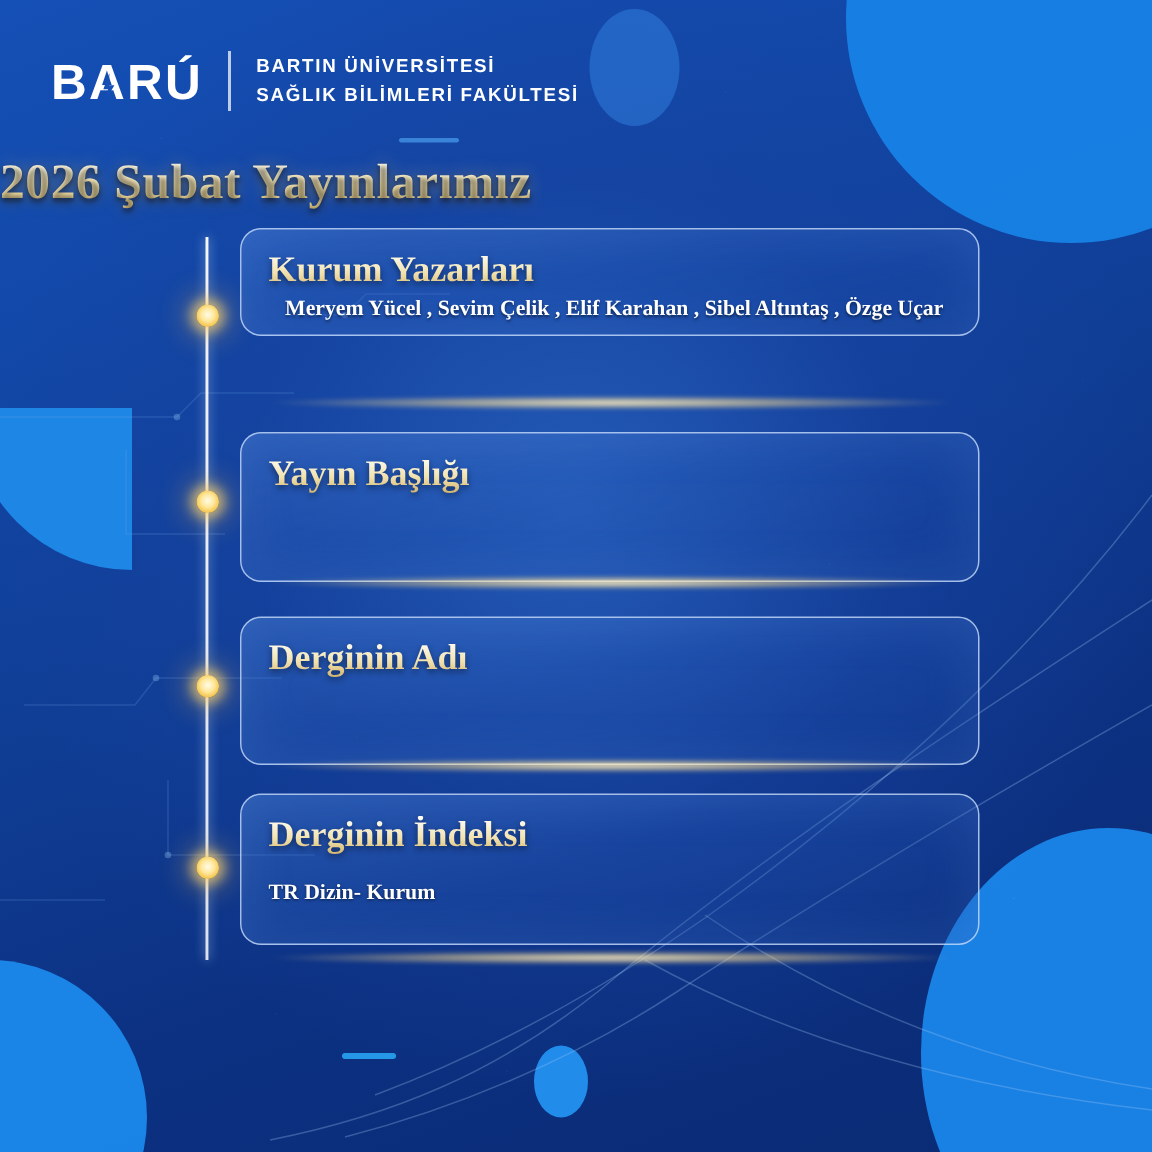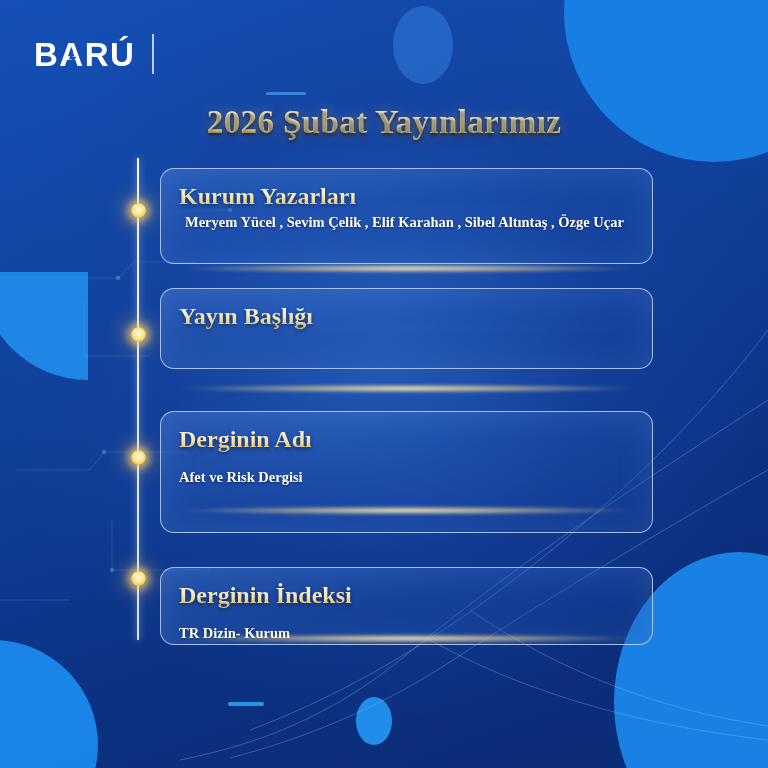--- a/index.html
+++ b/index.html
@@ -132,21 +132,20 @@
     font-size: 12.5px;
     letter-spacing: 1.15px;
     color: #ffffff;
     line-height: 1.55;
   }
 
   
   .page-title {
     position: absolute;
     left: 0; right: 0; top: 104px;
-    text-align: center;
     font-size: 33px;
     font-weight: 700;
     letter-spacing: .4px;
     color: #f6edcb;
     text-shadow: 0 0 12px rgba(255,225,150,.35), 0 2px 3px rgba(0,0,0,.45);
     background: linear-gradient(180deg, #fffdf2 8%, #f4e7b8 52%, #d9bd74 100%);
     -webkit-background-clip: text;
     background-clip: text;
     -webkit-text-fill-color: transparent;
     filter: drop-shadow(0 2px 3px rgba(0,0,0,.40));
@@ -203,21 +202,21 @@
     filter: drop-shadow(0 2px 2px rgba(0,0,0,.45));
   }
   .card-body {
     font-size: 14.5px;
     font-weight: 700;
     line-height: 1.42;
     color: #ffffff;
     text-shadow: 0 1px 2px rgba(0,0,0,.55);
     margin: 0;
   }
-  .card-body.indent { text-indent: 6px; }
+  .card-body.indent { text-indent: 6px; text-align: center; }
 </style>
 </head>
 <body>
 
 <div id="poster">
 
   <div class="deco blob-tr"></div>
   <div class="deco blob-mid-top"></div>
   <div class="deco blob-quarter"></div>
   <div class="deco blob-bl"></div>
@@ -251,46 +250,49 @@
   </svg>
 
   <div class="noise deco"></div>
 
   <div class="header">
     <div class="logo-mark">
       <span>BARÚ</span>
       <span class="logo-bolt"></span>
     </div>
     <div class="logo-sep"></div>
+    <div class="fac">
+      <div>BARTIN ÜNİVERSİTESİ</div>
+      <div>SAĞLIK BİLİMLERİ FAKÜLTESİ</div>
+    </div>
   </div>
 
   <div class="page-title">2026 Şubat Yayınlarımız</div>
 
   <div class="timeline-line"></div>
   <div class="tl-dot" style="top:203px"></div>
   <div class="tl-dot" style="top:327px"></div>
   <div class="tl-dot" style="top:450px"></div>
   <div class="tl-dot" style="top:571px"></div>
 
-  <div class="card" style="top:168px;height:96px">
+  <div class="card" style="top:152px;height:72px">
     <div class="card-heading">Kurum Yazarları</div>
     <div class="card-body indent"> Meryem Yücel  , Sevim Çelik , Elif Karahan , Sibel Altıntaş , Özge Uçar</div>
   </div>
   <div class="card-glow" style="top:264px"></div>
 
-  <div class="card" style="top:288px;height:81px">
+  <div class="card" style="top:288px;height:100px">
     <div class="card-heading">Yayın Başlığı</div>
   </div>
   <div class="card-glow" style="top:384px"></div>
 
-  <div class="card" style="top:411px;height:122px">
+  <div class="card" style="top:411px;height:99px">
     <div class="card-heading">Derginin Adı</div>
-    <div class="card-body" style="margin-top:14px">Afet ve Risk Dergisi</div>
   </div>
   <div class="card-glow" style="top:506px"></div>
 
-  <div class="card" style="top:567px;height:78px">
+  <div class="card" style="top:529px;height:101px">
     <div class="card-heading">Derginin İndeksi</div>
     <div class="card-body" style="margin-top:14px">TR Dizin- Kurum</div>
   </div>
   <div class="card-glow" style="top:634px"></div>
 
 </div>
 
 </body></html>

